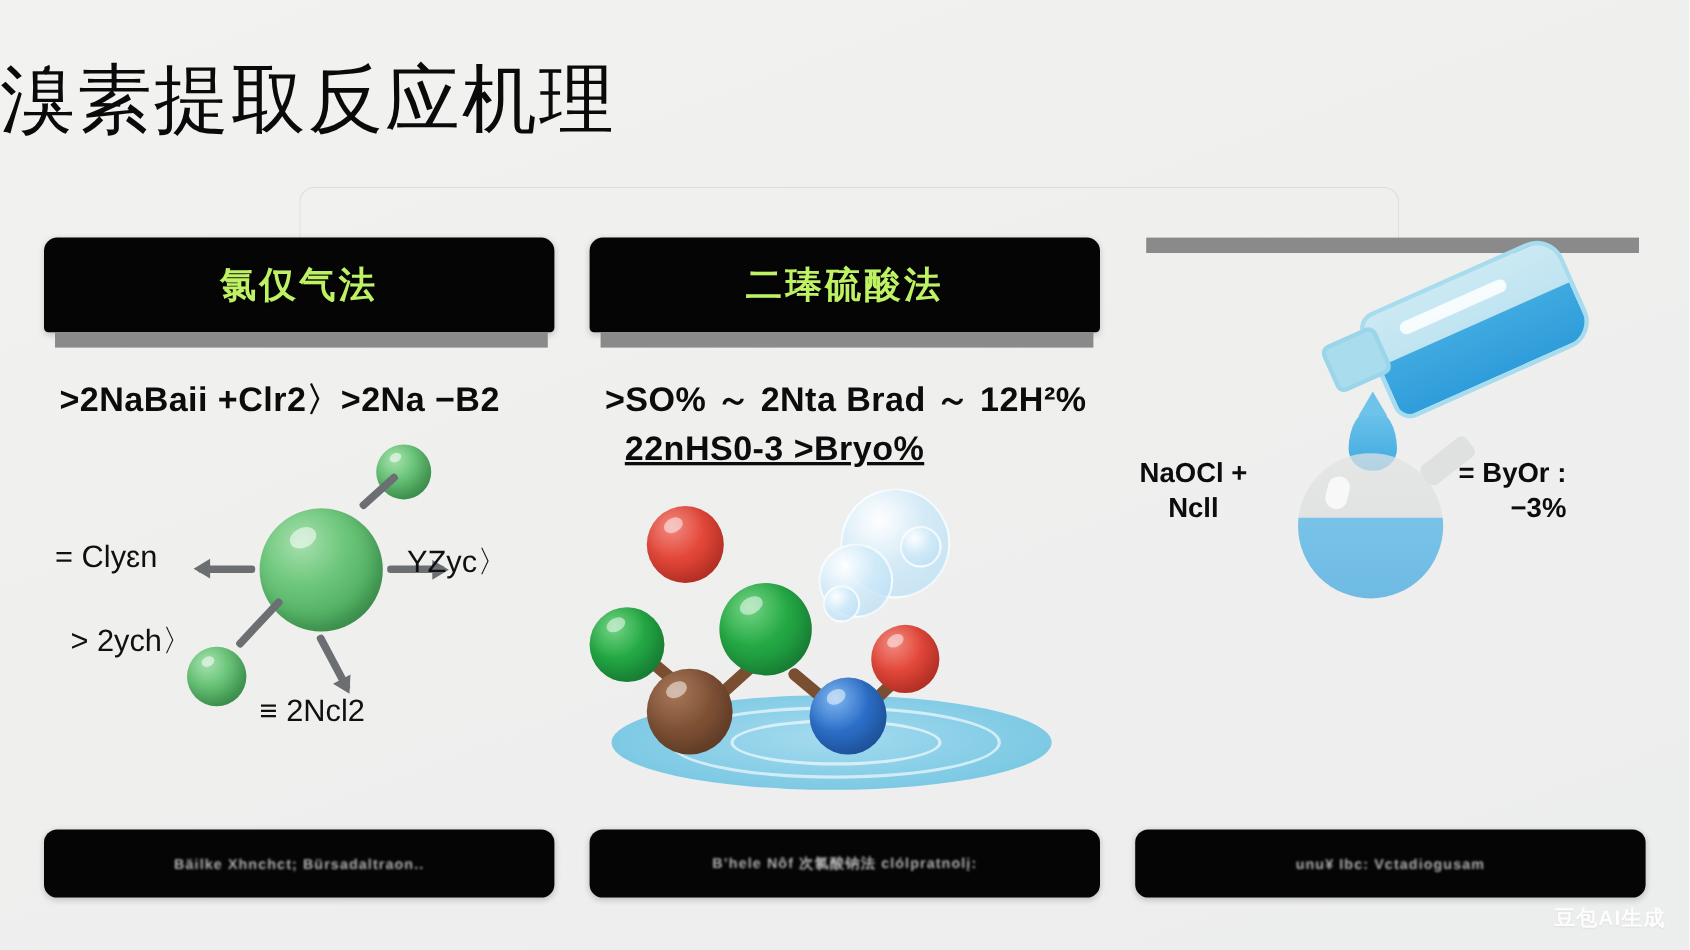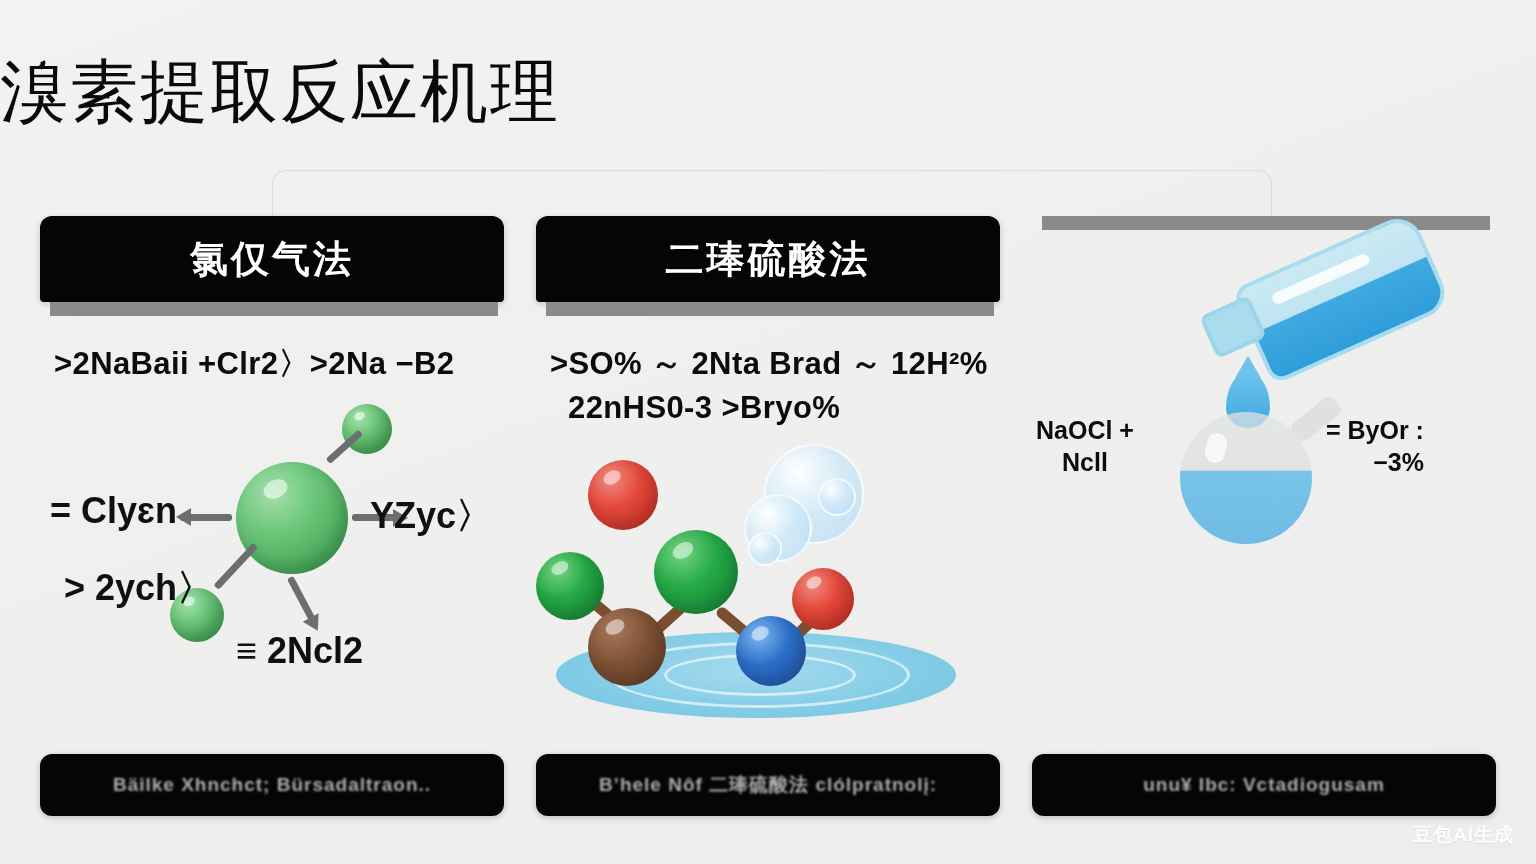--- a/index.html
+++ b/index.html
@@ -66,22 +66,22 @@
     position: relative;
     height: 86px;
     background: #050505;
     border-radius: 12px 12px 4px 4px;
     display: flex;
     align-items: center;
     justify-content: center;
     box-shadow: 0 2px 6px rgba(0,0,0,0.18);
   }
   .card-header-text {
-    color: #ffffff;
-    font-size: 38px;
+    color: #bef264;
+    font-size: 33px;
     font-weight: 800;
     letter-spacing: 3px;
     text-shadow: 0 1px 2px rgba(0,0,0,0.6);
   }
   .header-shadow-bar {
     height: 14px;
     margin: 0 6px 0 10px;
     background: #8a8a8a;
     filter: blur(0.4px);
   }
@@ -92,21 +92,21 @@
     padding-left: 14px;
     color: #0c0c0c;
   }
   .eq-line {
     font-size: 31px;
     font-weight: 700;
     line-height: 1.42;
     letter-spacing: 0.4px;
     white-space: nowrap;
   }
-  .eq-line.indent { padding-left: 18px; }
+  .eq-line.indent { padding-left: 18px; text-decoration: underline; }
 
   
   .illus {
     position: relative;
     height: 300px;
     margin-top: 6px;
   }
 
   
   .atom {
@@ -145,22 +145,22 @@
   }
   .plainline {
     position: absolute;
     height: 7px;
     background: #6b6f72;
     border-radius: 3px;
     transform-origin: left center;
   }
   .diag-label {
     position: absolute;
-    font-size: 36px;
-    font-weight: 700;
+    font-size: 28px;
+    font-weight: 400;
     color: #101010;
     white-space: nowrap;
   }
 
   
   .mol-sphere {
     position: absolute;
     border-radius: 50%;
     box-shadow: inset -6px -8px 16px rgba(0,0,0,0.18);
   }
@@ -296,21 +296,21 @@
     height: 62px;
     background: #050505;
     border-radius: 12px;
     display: flex;
     align-items: center;
     justify-content: center;
     box-shadow: 0 2px 6px rgba(0,0,0,0.2);
   }
   .card-footer-text {
     color: #b9bcbe;
-    font-size: 19px;
+    font-size: 13px;
     font-weight: 600;
     letter-spacing: 1px;
     filter: blur(0.9px);
     opacity: 0.92;
     white-space: nowrap;
   }
 
   
   .watermark {
     position: absolute;
@@ -421,21 +421,21 @@
         </div>
         <div class="mol-sphere sph-blue" style="left:200px; top:180px; width:70px; height:70px;">
           <div class="spec"></div>
         </div>
         <div class="mol-sphere sph-red" style="left:256px; top:132px; width:62px; height:62px;">
           <div class="spec"></div>
         </div>
       </div>
 
       <div class="card-footer">
-        <span class="card-footer-text">B’hele Nôf 二琫硫酸法 clólpratnolį:</span>
+        <span class="card-footer-text">B’hele Nôf 次氯酸钠法 clólpratnolį:</span>
       </div>
     </div>
 
     <div class="card">
       <div class="header-shadow-bar"></div>
 
 
       <div class="illus">
 
         <div class="bottle" style="left:212px; top:10px;">

